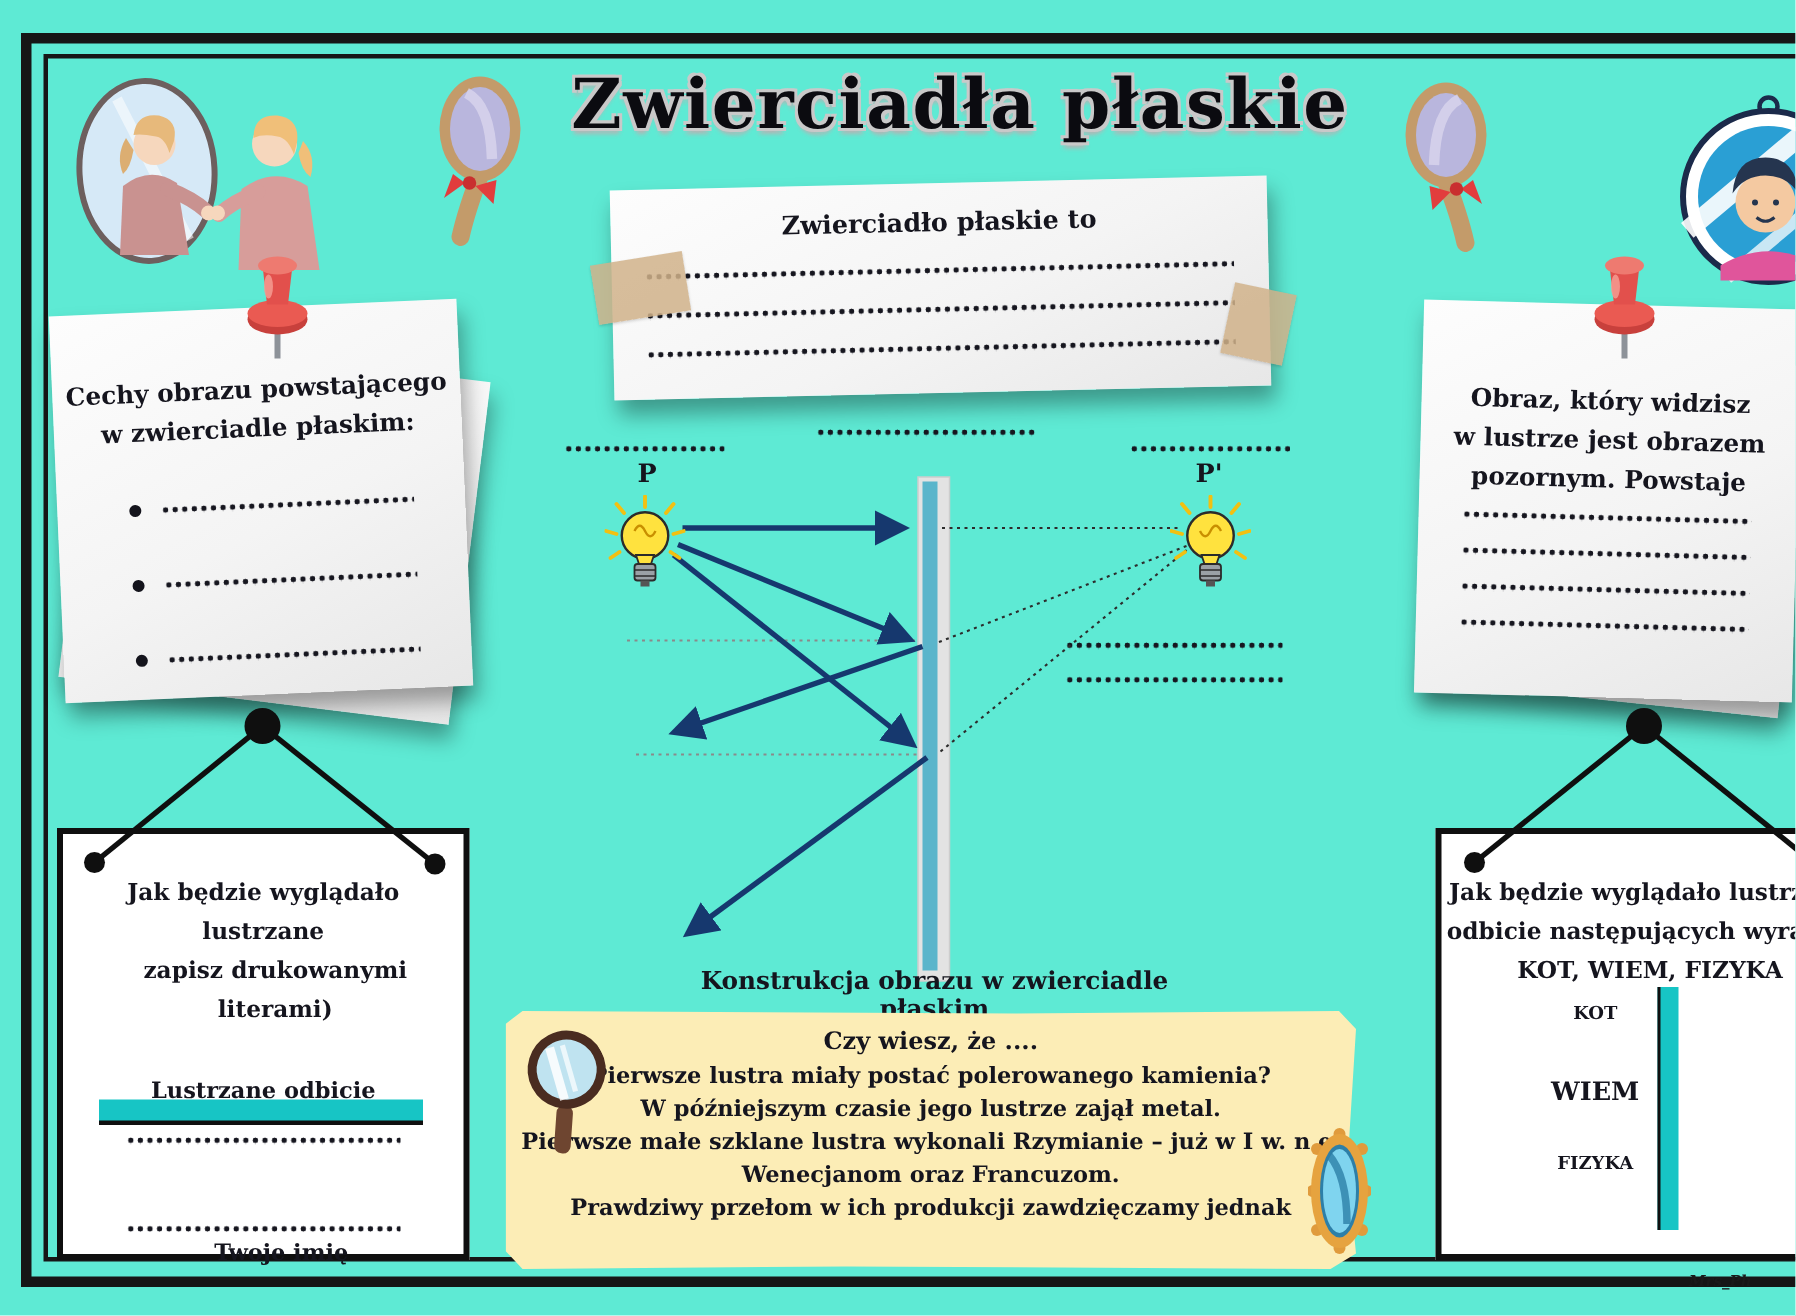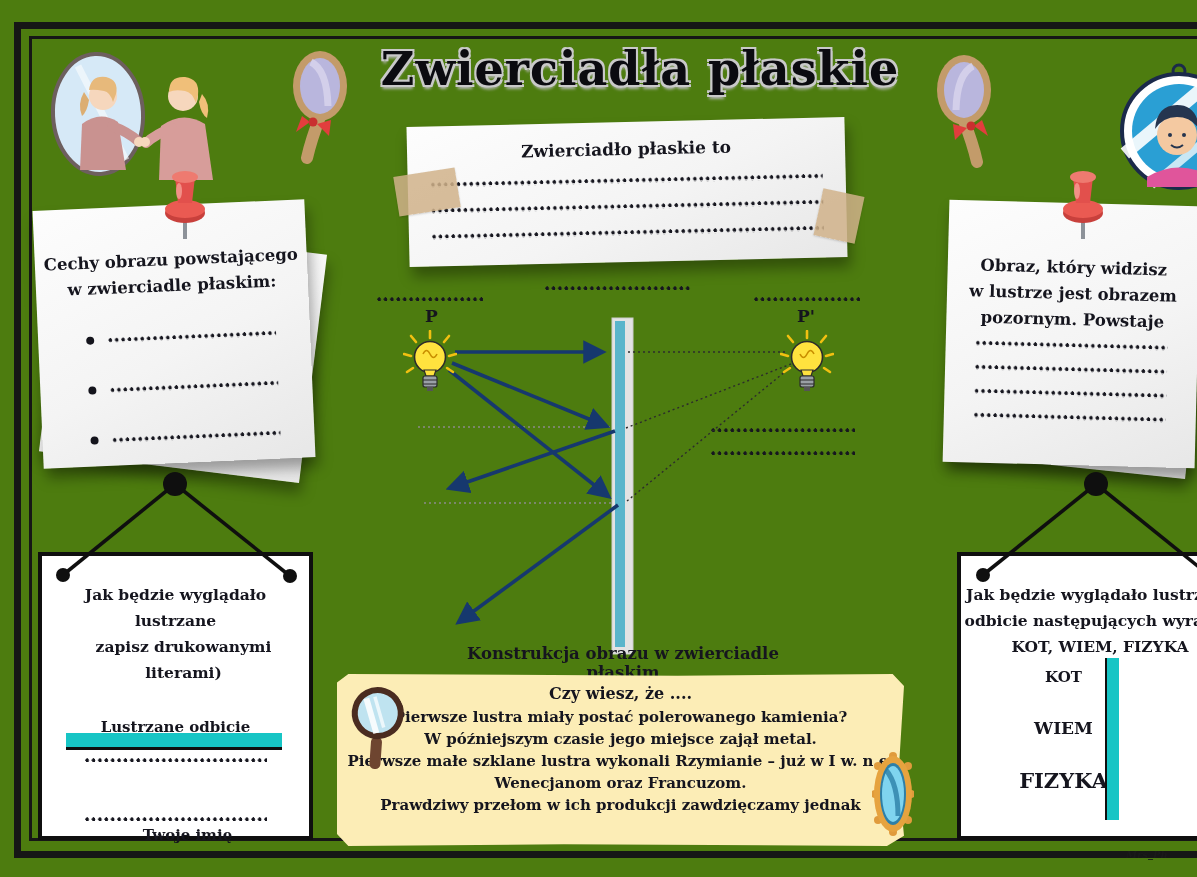--- a/index.html
+++ b/index.html
@@ -1,16 +1,16 @@
 <!DOCTYPE html>
 <html><head>
 <meta charset="utf-8">
 <style>
   html,body{margin:0;padding:0;background:#ffffff;}
-  .canvas{position:relative;width:1197px;height:877px;background:#4d7c0f;overflow:hidden;
+  .canvas{position:relative;width:1197px;height:877px;background:#5eead4;overflow:hidden;
           font-family:"DejaVu Serif", serif;color:#15151e;}
   
   .frame-outer{position:absolute;left:14px;top:22px;width:1225px;height:822px;border:7px solid #161616;}
   .frame-inner{position:absolute;left:29px;top:36px;width:1205px;height:799px;border:3px solid #161616;}
   
   .title{position:absolute;left:330px;top:42px;width:620px;text-align:center;
          font-size:46px;font-weight:bold;letter-spacing:1px;color:#0b0b10;
          text-shadow:-2px -2px 0 #c9c9c9,2px -2px 0 #c9c9c9,-2px 2px 0 #c9c9c9,2px 2px 0 #c9c9c9,0 4px 3px #b5b5b5;}
   
   .dots{height:5px;background-image:radial-gradient(circle at 2.2px 2.2px,#16161f 1.7px,transparent 2px);
@@ -227,21 +227,21 @@
     <line x1="20" y1="50" x2="34" y2="50" stroke="#2b2b2b" stroke-width="1"></line>
     <line x1="20" y1="54" x2="34" y2="54" stroke="#2b2b2b" stroke-width="1"></line>
     <rect x="24" y="57" width="6" height="4" fill="#555555"></rect>
   </svg>
 
   <div class="caption">Konstrukcja obrazu w zwierciadle płaskim</div>
 
   <div class="fact-box">
     <div class="fact-title">Czy wiesz, że ....</div>
     <div class="fact-line">Pierwsze lustra miały postać polerowanego kamienia?</div>
-    <div class="fact-line">W późniejszym czasie jego miejsce zajął metal.</div>
+    <div class="fact-line">W późniejszym czasie jego lustrze zajął metal.</div>
     <div class="fact-line">Pierwsze małe szklane lustra wykonali Rzymianie – już w I w. n.e.</div>
     <div class="fact-line">Wenecjanom oraz Francuzom.</div>
     <div class="fact-line">Prawdziwy przełom w ich produkcji zawdzięczamy jednak</div>
   </div>
 
   <svg class="abs" style="left:348px;top:686px;transform:rotate(-28deg);" width="62" height="80" viewBox="0 0 62 80">
     <rect x="10" y="46" width="11" height="32" rx="5" fill="#6e4530" transform="rotate(32 15 62)"></rect>
     <circle cx="36" cy="28" r="23" fill="#bfe3f0" stroke="#4a2c20" stroke-width="6"></circle>
     <rect x="26" y="10" width="6" height="36" fill="#ffffff" opacity="0.85" transform="rotate(12 32 28)"></rect>
     <rect x="36" y="12" width="3.5" height="32" fill="#ffffff" opacity="0.7" transform="rotate(12 38 28)"></rect>
@@ -276,23 +276,23 @@
     <line x1="175" y1="484" x2="290" y2="576" stroke="#0f0f0f" stroke-width="3.6"></line>
     <circle cx="175" cy="484" r="12" fill="#0f0f0f"></circle>
     <circle cx="63" cy="575" r="7" fill="#0f0f0f"></circle>
     <circle cx="290" cy="576" r="7" fill="#0f0f0f"></circle>
   </svg>
 
   <div class="sign" style="left:957px;top:552px;width:278px;height:280px;">
     <div class="sign-head">Jak będzie wyglądało lustrzane</div>
     <div class="sign-head" style="margin-top:0;">odbicie następujących wyrazów</div>
     <div class="sign-head" style="margin-top:0;">KOT, WIEM, FIZYKA</div>
-    <div style="position:absolute;left:40px;top:112px;width:125px;text-align:center;font-weight:bold;font-size:15px;">KOT</div>
+    <div style="position:absolute;left:40px;top:112px;width:125px;text-align:center;font-weight:bold;font-size:12px;">KOT</div>
     <div style="position:absolute;left:40px;top:162px;width:125px;text-align:center;font-weight:bold;font-size:17px;">WIEM</div>
-    <div style="position:absolute;left:40px;top:212px;width:125px;text-align:center;font-weight:bold;font-size:21px;">FIZYKA</div>
+    <div style="position:absolute;left:40px;top:212px;width:125px;text-align:center;font-weight:bold;font-size:12px;">FIZYKA</div>
     <div class="cyan-bar-v" style="left:144px;top:102px;width:12px;height:162px;"></div>
   </div>
   <svg class="abs" style="left:940px;top:460px;" width="257" height="135" viewBox="940 460 257 135">
     <line x1="1096" y1="484" x2="983" y2="575" stroke="#0f0f0f" stroke-width="3.6"></line>
     <line x1="1096" y1="484" x2="1210" y2="576" stroke="#0f0f0f" stroke-width="3.6"></line>
     <circle cx="1096" cy="484" r="12" fill="#0f0f0f"></circle>
     <circle cx="983" cy="575" r="7" fill="#0f0f0f"></circle>
   </svg>
 
   <div class="signature">Mrs_Ph</div>

